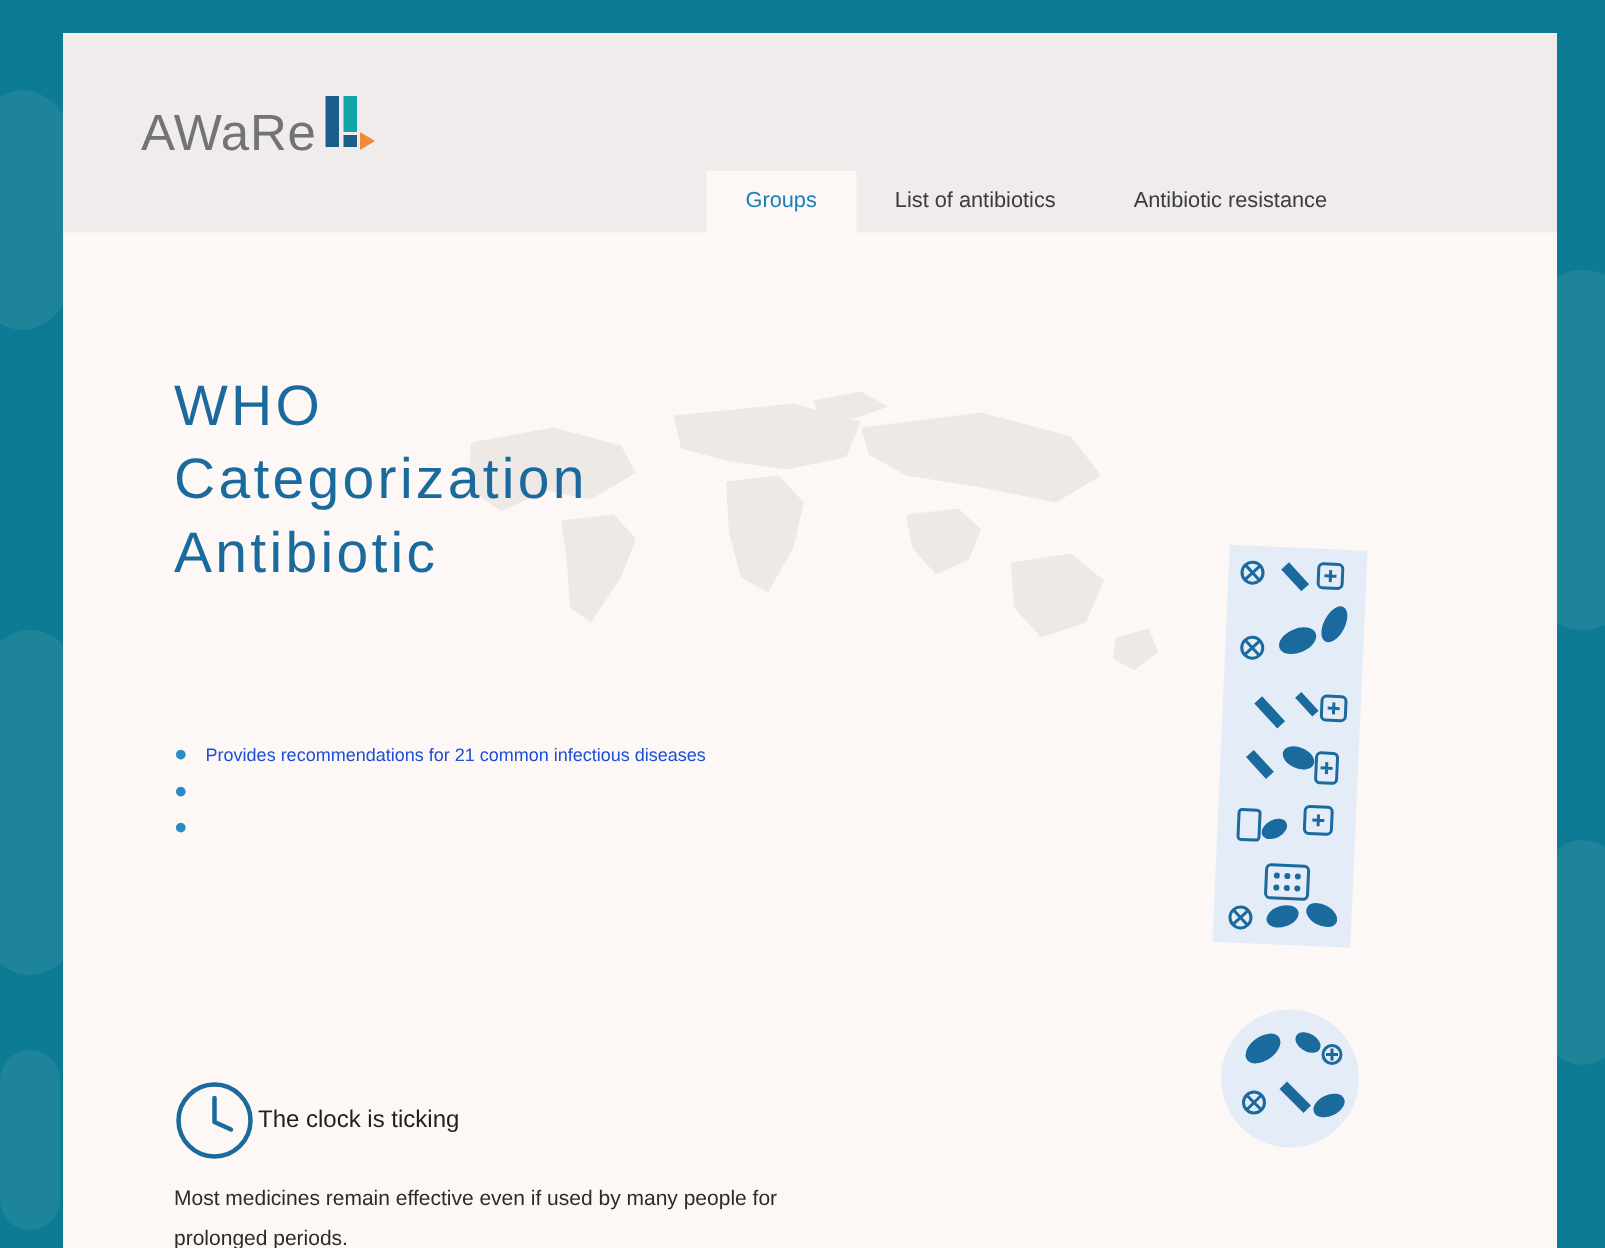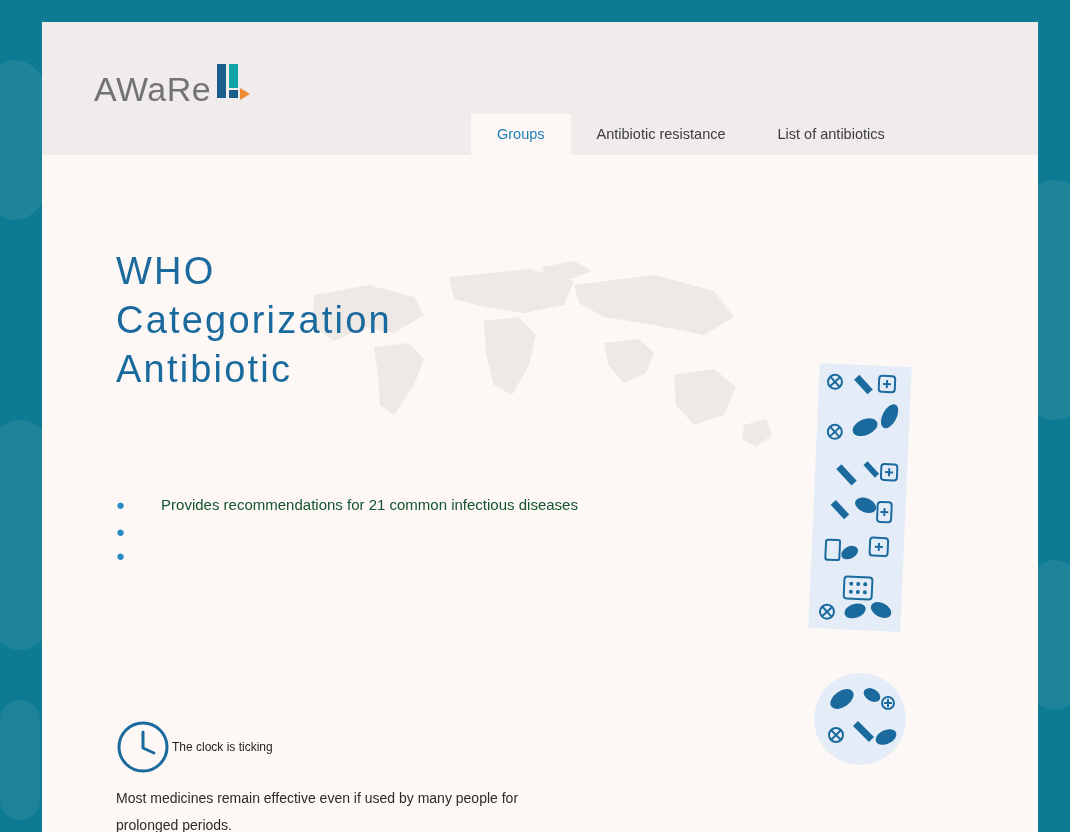--- a/index.html
+++ b/index.html
@@ -127,24 +127,23 @@
     align-items: baseline;
     margin-bottom: 9px;
   }
   .bullet .dot {
     color: #2a8cc4;
     font-size: 15px;
     margin-right: 12px;
     line-height: 1;
   }
   .bullet .txt {
-    font-size: 15px;
-    color: #14532d;
+    font-size: 12px;
+    color: #1d4ed8;
     line-height: 1.35;
-    margin-left: 24px;
   }
   
   .pill-banner {
     position: absolute;
     left: 772px;
     top: 210px;
     width: 92px;
     height: 265px;
     background: #e4edf7;
     transform: rotate(2.5deg);
@@ -161,21 +160,21 @@
     overflow: hidden;
   }
   .clock-row {
     position: absolute;
     left: 74px;
     top: 565px;
     display: flex;
     align-items: center;
   }
   .clock-label {
-    font-size: 12px;
+    font-size: 16px;
     color: #1f1f1f;
     margin-left: 2px;
   }
   .note {
     position: absolute;
     left: 74px;
     top: 630px;
     width: 420px;
     font-size: 14px;
     color: #2b2b2b;
@@ -200,22 +199,22 @@
       <span class="logo-mark">
         <span class="bar1"></span>
         <span class="bar2"></span>
         <span class="bar3"></span>
         <span class="tri"></span>
       </span>
     </div>
 
     <div class="tabs">
       <div class="tab active">Groups</div>
+      <div class="tab">List of antibiotics</div>
       <div class="tab">Antibiotic resistance</div>
-      <div class="tab">List of antibiotics</div>
     </div>
 
   </div>
 
   <div class="main">
 
     <svg class="worldmap" viewBox="0 0 500 210">
       <g fill="#e3ddd9">
         <path d="M40,40 L95,30 L140,42 L150,60 L120,78 L90,72 L60,86 L38,70 Z"></path>
         <path d="M100,92 L135,88 L150,104 L140,130 L120,160 L106,150 L104,120 Z"></path>

